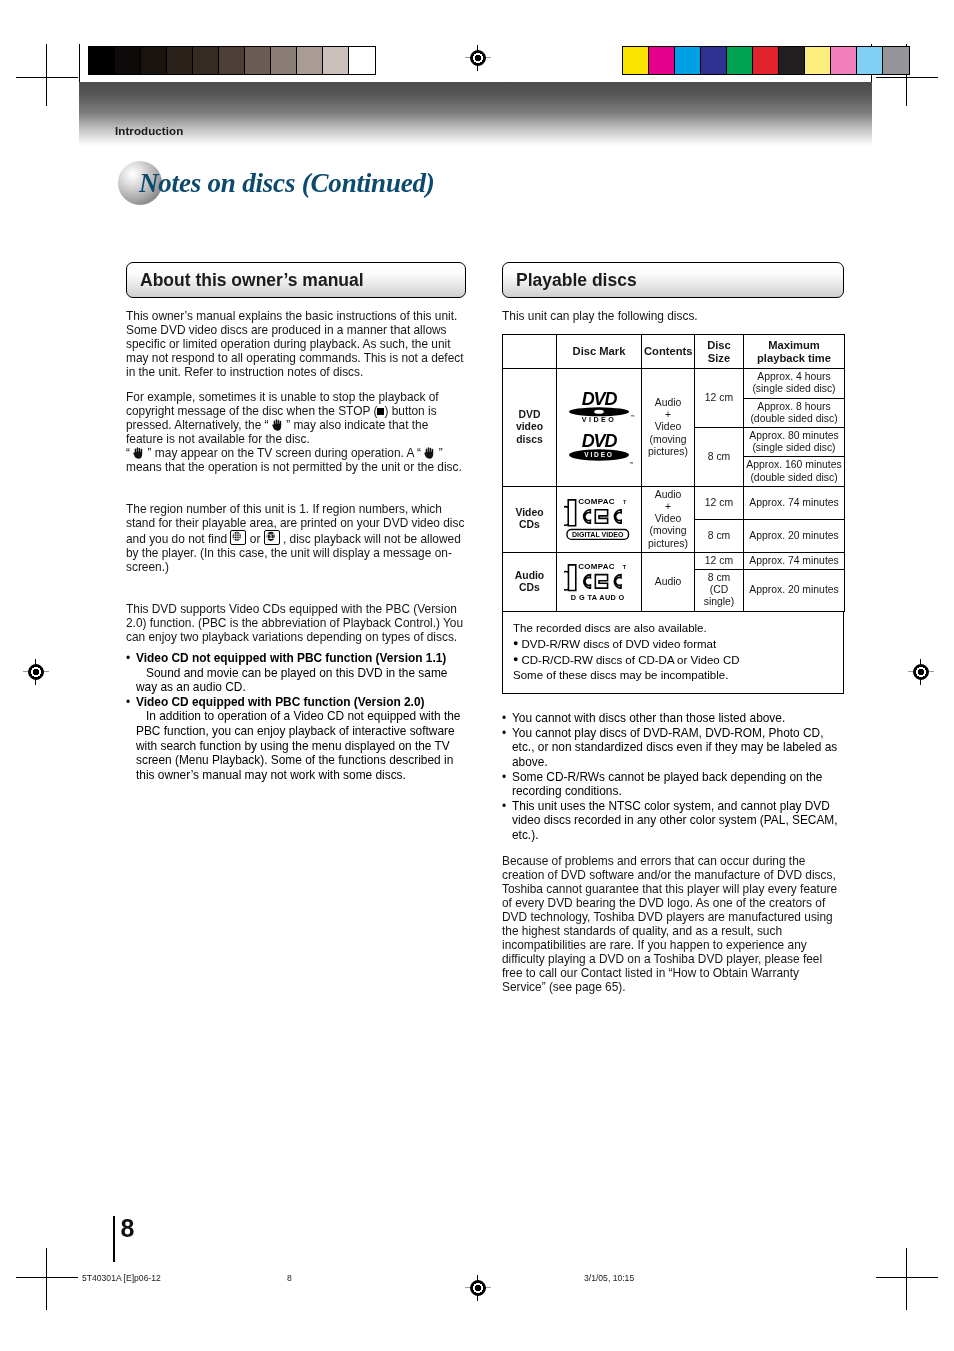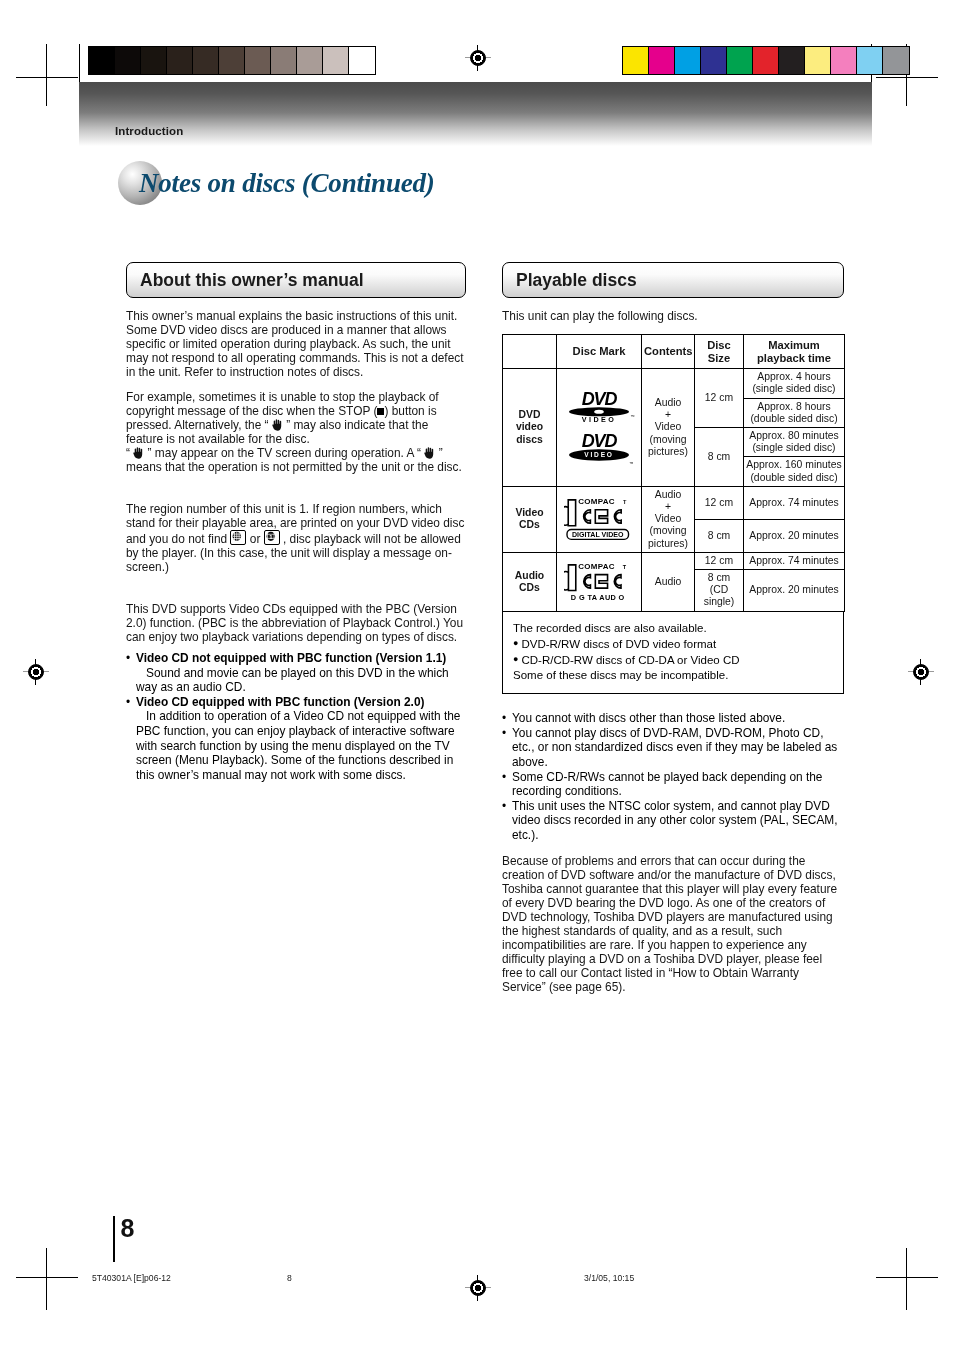--- a/index.html
+++ b/index.html
@@ -101,21 +101,21 @@
   }
   .notebox .bdot{font-size:9px;vertical-align:1.5px;margin-right:3px;}
 
   
   .pageno-wrap{position:absolute;left:113px;top:1216px;display:flex;align-items:flex-start;}
   .pageno-rule{width:1.6px;height:46px;background:#000;}
   .pageno{font-size:25px;font-weight:bold;line-height:24px;margin-left:6px;color:#111;}
 
   
   .footer{position:absolute;top:1273px;left:0;width:954px;font-size:8.6px;color:#1a1a1a;}
-  .footer .f-left{position:absolute;left:82px;margin-left:10px;}
+  .footer .f-left{position:absolute;left:82px;}
   .footer .f-mid{position:absolute;left:287px;}
   .footer .f-right{position:absolute;left:584px;}
 </style>
 </head>
 <body>
 
 <div class="crop-line" style="left:46px;top:44px;width:1.4px;height:62px;"></div>
 <div class="crop-line" style="left:16px;top:77px;width:62px;height:1.4px;"></div>
 <div class="crop-line" style="left:79px;top:44px;width:1.4px;height:40px;"></div>
 
@@ -240,21 +240,21 @@
   <div class="gap-lg"></div>
 
   <div class="gap-md"></div>
   <p class="body">This DVD supports Video CDs equipped with the PBC (Version 2.0) function. (PBC is the abbreviation of Playback Control.) You can enjoy two playback variations depending on types of discs.</p>
   <div class="gap-sm"></div>
 
   <div class="bul">
     <span class="dot">•</span>
     <span class="txt">
       <span class="bold">Video CD not equipped with PBC function (Version 1.1)</span><br>
-      <span class="indent">Sound and movie can be played on this DVD in the which way as an audio CD.</span>
+      <span class="indent">Sound and movie can be played on this DVD in the same way as an audio CD.</span>
     </span>
   </div>
   <div class="bul">
     <span class="dot">•</span>
     <span class="txt">
       <span class="bold">Video CD equipped with PBC function (Version 2.0)</span><br>
       <span class="indent">In addition to operation of a Video CD not equipped with the PBC function, you can enjoy playback of interactive software with search function by using the menu displayed on the TV screen (Menu Playback). Some of the functions described in this owner’s manual may not work with some discs.</span>
     </span>
   </div>
 </div>

